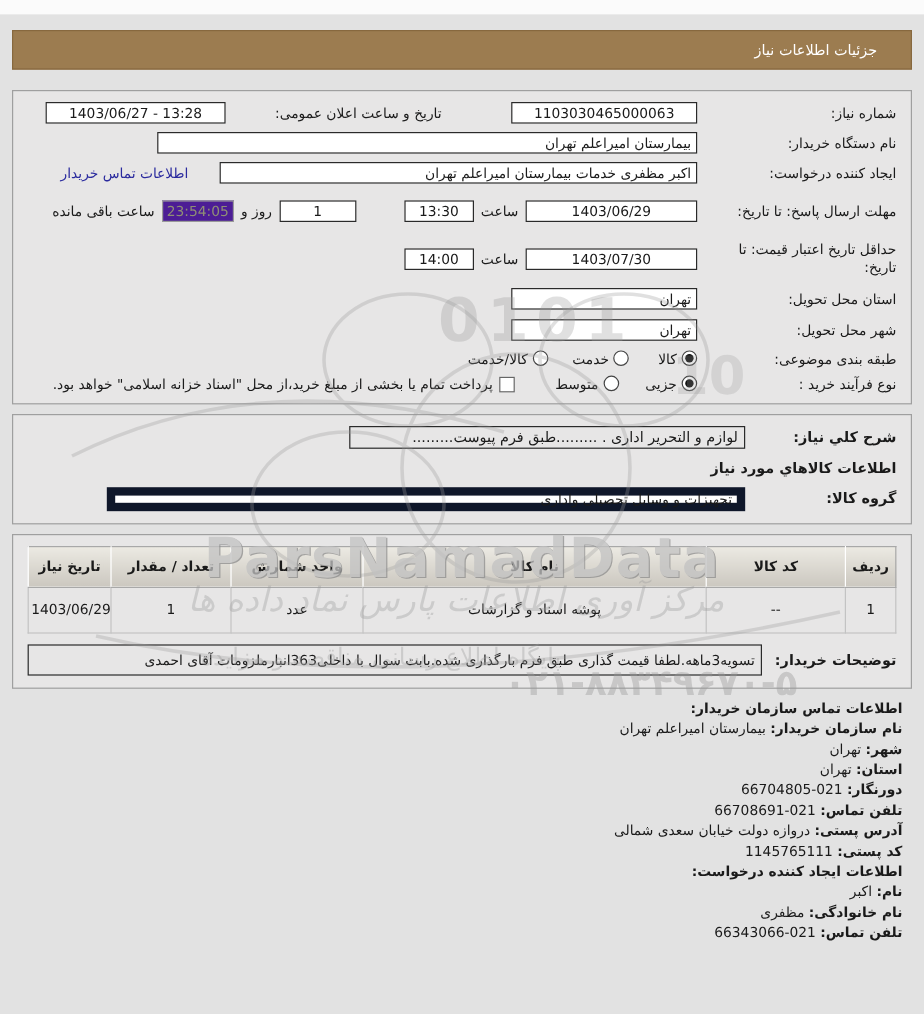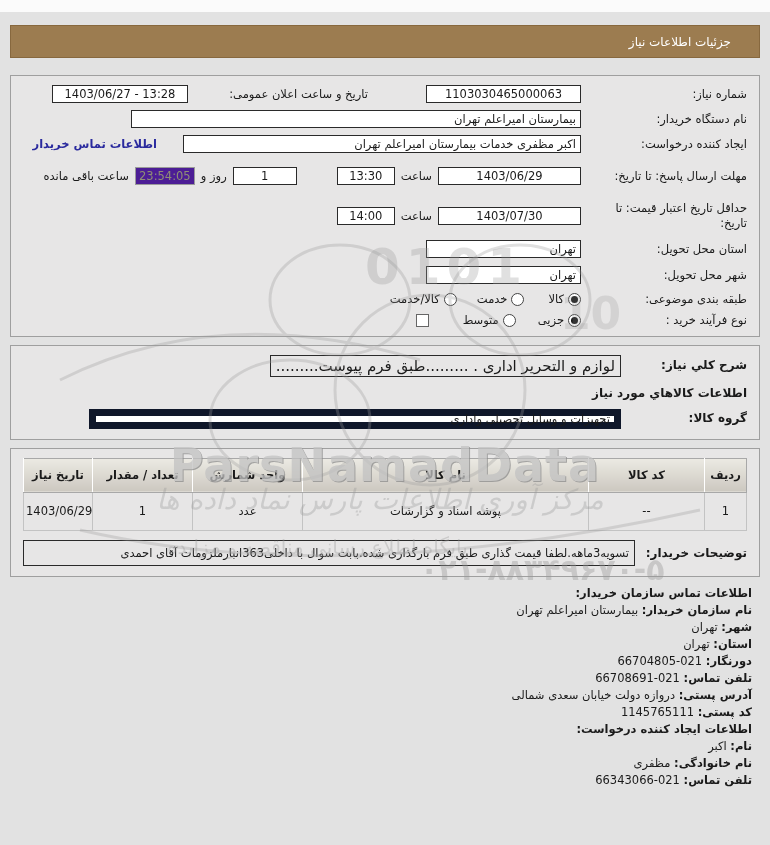--- a/index.html
+++ b/index.html
@@ -50,21 +50,21 @@
     display: flex;
     align-items: center;
     padding: 0 4px;
     font-size: 11.5px;
     overflow: hidden;
     white-space: nowrap;
   }
   .vbox.center { justify-content: center; }
   .ltr { direction: ltr; unicode-bidi: embed; }
 
-  .link { color: #2a2a9e; font-size: 11.5px; cursor: pointer; font-weight: bold; }
+  .link { color: #2a2a9e; font-size: 11.5px; cursor: pointer; }
 
   .inline-lbl { margin: 0 6px; white-space: nowrap; }
 
   .cd {
     background: #4c1d95;
     border: 1px solid #9a9a9a;
     color: #8f8f75;
     height: 18px;
     width: 60px;
     display: flex; align-items: center; justify-content: center;
@@ -80,28 +80,28 @@
   .radio.sel::after {
     content: ""; position: absolute; inset: 2px;
     margin: auto; width: 7px; height: 7px; border-radius: 50%; background: #111;
     display: block;
   }
   .radio.sel { position: relative; }
   .chk {
     width: 13px; height: 13px; flex: none;
     border: 1px solid #666; background: #fff; display: inline-block; margin-left: 5px;
   }
-  .optgrp { display: flex; align-items: center; margin-left: 20px; }
+  .optgrp { display: flex; align-items: flex-start; margin-left: 20px; }
   .opt { white-space: nowrap; }
 
   .sec-title { font-weight: bold; font-size: 12px; margin-bottom: 9px; }
 
   .descbox {
     background: #e7e6e6; border: 1px solid #2a2a2a; min-height: 19px;
-    display: flex; align-items: center; padding: 1px 5px; font-size: 15px;
+    display: flex; align-items: center; padding: 1px 5px; font-size: 12px;
   }
   .whitebox { background:#fff; border:7px solid #0f172a; height:20px; display:flex; align-items:center; padding:0 4px; font-size:11.5px; }
 
   table.goods { width: 100%; border-collapse: collapse; font-size: 11.5px; table-layout: fixed; }
   table.goods th {
     background: linear-gradient(#eceae3, #ccc8c0);
     border: 1px solid #a8a8a8;
     border-left: 1px solid #fff;
     height: 34px; font-weight: bold; text-align: center; padding: 2px;
   }
@@ -158,21 +158,21 @@
 
 <div class="titlebar">جزئیات اطلاعات نیاز</div>
 
 <div class="gbox gbox1">
 
   <div class="row">
     <div class="lab">شماره نیاز:</div>
     <div class="vbox center ltr" style="width:155px">1103030465000063</div>
     <div style="width:58px"></div>
     <div class="lab" style="width:152px">تاریخ و ساعت اعلان عمومی:</div>
-    <div class="vbox center ltr" style="width:136px">1403/06/27 - 13:28</div>
+    <div class="vbox center ltr" style="width:150px">1403/06/27 - 13:28</div>
   </div>
 
   <div class="row">
     <div class="lab">نام دستگاه خریدار:</div>
     <div class="vbox" style="width:450px">بیمارستان امیراعلم تهران</div>
   </div>
 
   <div class="row">
     <div class="lab">ایجاد کننده درخواست:</div>
     <div class="vbox" style="width:398px">اکبر مظفری خدمات بیمارستان امیراعلم تهران</div>
@@ -229,20 +229,21 @@
     <div class="lab">نوع فرآیند خرید :</div>
     <div class="optgrp" style="margin-left:22px">
       <span class="radio sel"></span>
       <span class="opt">جزیی</span>
     </div>
     <div class="optgrp" style="margin-left:34px">
       <span class="radio"></span>
       <span class="opt">متوسط</span>
     </div>
     <span class="chk"></span>
+    <span class="opt">پرداخت تمام یا بخشی از مبلغ خرید،از محل "اسناد خزانه اسلامی" خواهد بود.</span>
   </div>
 </div>
 
 <div class="gbox gbox2">
   <div class="row" style="margin-bottom:9px">
     <div class="lab b" style="width:98px;font-size:12px">شرح کلي نیاز:</div>
     <div class="descbox" style="min-width:330px">لوازم و التحریر اداری . .........طبق فرم پیوست.........</div>
   </div>
   <div class="sec-title">اطلاعات کالاهاي مورد نیاز</div>
   <div class="row" style="margin-bottom:4px">

